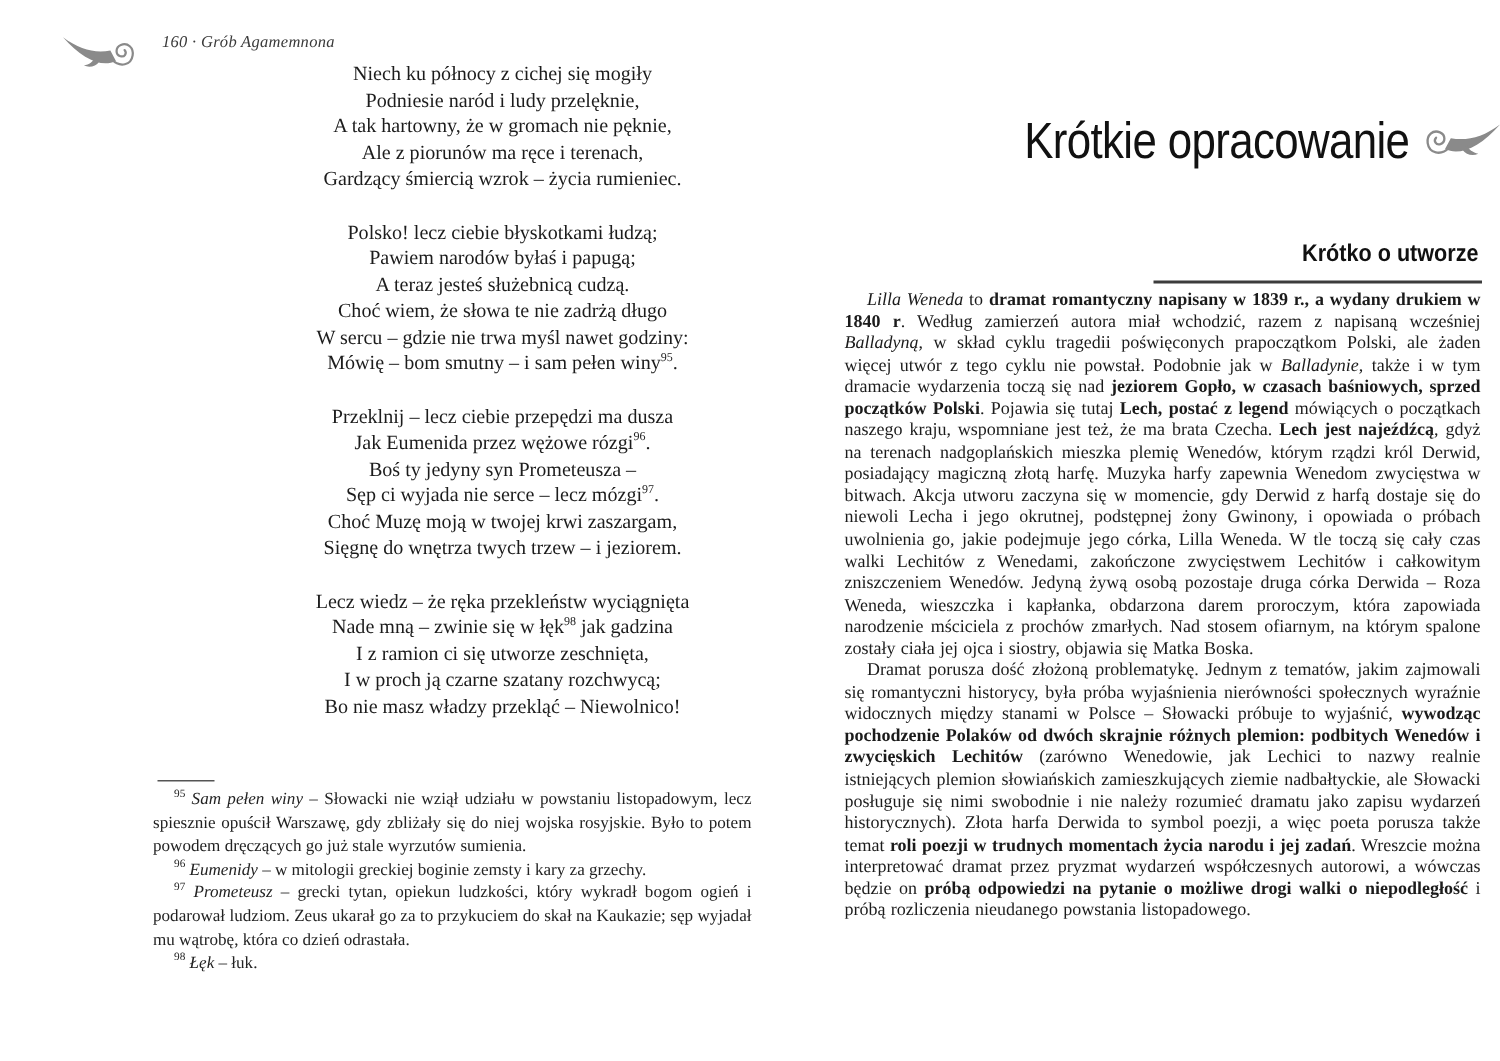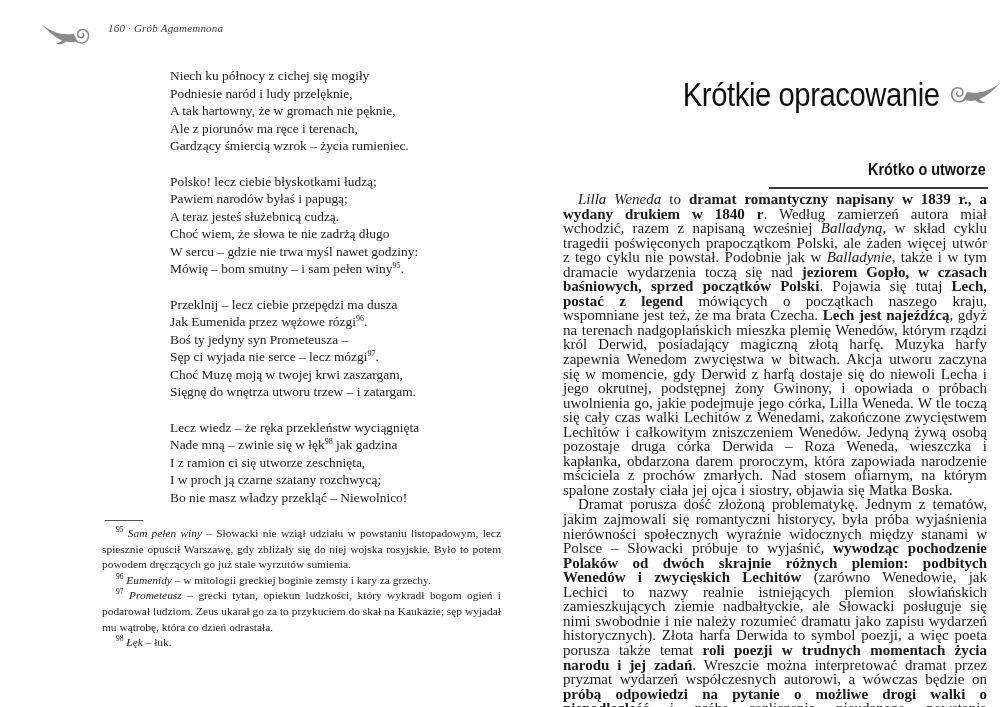--- a/index.html
+++ b/index.html
@@ -12,21 +12,21 @@
   #page-right{left:500px;margin-top:19px;}
 
   
   .running-header{
     position:absolute;left:60px;top:22px;
     font-style:italic;font-size:11px;color:#3a3a3a;letter-spacing:.2px;
   }
   .ornament-left{position:absolute;left:-6px;top:20px;}
   .ornament-left svg{transform:scaleX(-1);}
 
-  .poem{position:absolute;left:122px;top:67px;width:330px;}
+  .poem{position:absolute;left:122px;top:40px;width:330px;text-align:center;}
   .stanza{margin:0 0 18px 0;}
   .poem-line{
     font-size:13.4px;line-height:17.5px;color:#1c1c1c;white-space:nowrap;
   }
   .poem-line sup{font-size:8px;line-height:0;}
 
   .footnote-rule{
     position:absolute;left:57px;top:520px;width:38px;height:1px;background:#555;
   }
   .footnotes{position:absolute;left:54px;top:526px;width:399px;}
@@ -48,21 +48,21 @@
   .section-heading{
     position:absolute;right:14px;top:142px;
     font-family:"Liberation Sans", sans-serif;font-weight:700;font-size:16px;
     color:#111;transform:scaleX(.9);transform-origin:right center;white-space:nowrap;
   }
   .section-rule{
     position:absolute;right:12px;top:168px;width:219px;height:1.5px;background:#3c3c3c;
   }
   .body-text{position:absolute;left:63px;top:173px;width:424px;}
   .body-paragraph{
-    font-size:15px;line-height:14.55px;text-align:justify;text-indent:15px;
+    font-size:12px;line-height:14.55px;text-align:justify;text-indent:15px;
     margin:0;color:#1b1b1b;word-spacing:.5px;
   }
   .body-paragraph b{font-weight:700;}
   .flourish{display:block;}
 </style>
 </head>
 <body>
 
 <div class="page" id="page-left">
   <span class="ornament-left">
@@ -89,21 +89,21 @@
         <div class="poem-line">Choć wiem, że słowa te nie zadrżą długo</div>
         <div class="poem-line">W sercu – gdzie nie trwa myśl nawet godziny:</div>
         <div class="poem-line">Mówię – bom smutny – i sam pełen winy<sup>95</sup>.</div>
       </div>
       <div class="stanza">
         <div class="poem-line">Przeklnij – lecz ciebie przepędzi ma dusza</div>
         <div class="poem-line">Jak Eumenida przez wężowe rózgi<sup>96</sup>.</div>
         <div class="poem-line">Boś ty jedyny syn Prometeusza –</div>
         <div class="poem-line">Sęp ci wyjada nie serce – lecz mózgi<sup>97</sup>.</div>
         <div class="poem-line">Choć Muzę moją w twojej krwi zaszargam,</div>
-        <div class="poem-line">Sięgnę do wnętrza utworu trzew – i zatargam.</div>
+        <div class="poem-line">Sięgnę do wnętrza twych trzew – i jeziorem.</div>
       </div>
       <div class="stanza">
         <div class="poem-line">Lecz wiedz – że ręka przekleństw wyciągnięta</div>
         <div class="poem-line">Nade mną – zwinie się w łęk<sup>98</sup> jak gadzina</div>
         <div class="poem-line">I z ramion ci się utworze zeschnięta,</div>
         <div class="poem-line">I w proch ją czarne szatany rozchwycą;</div>
         <div class="poem-line">Bo nie masz władzy przekląć – Niewolnico!</div>
       </div>
     </div>
 

